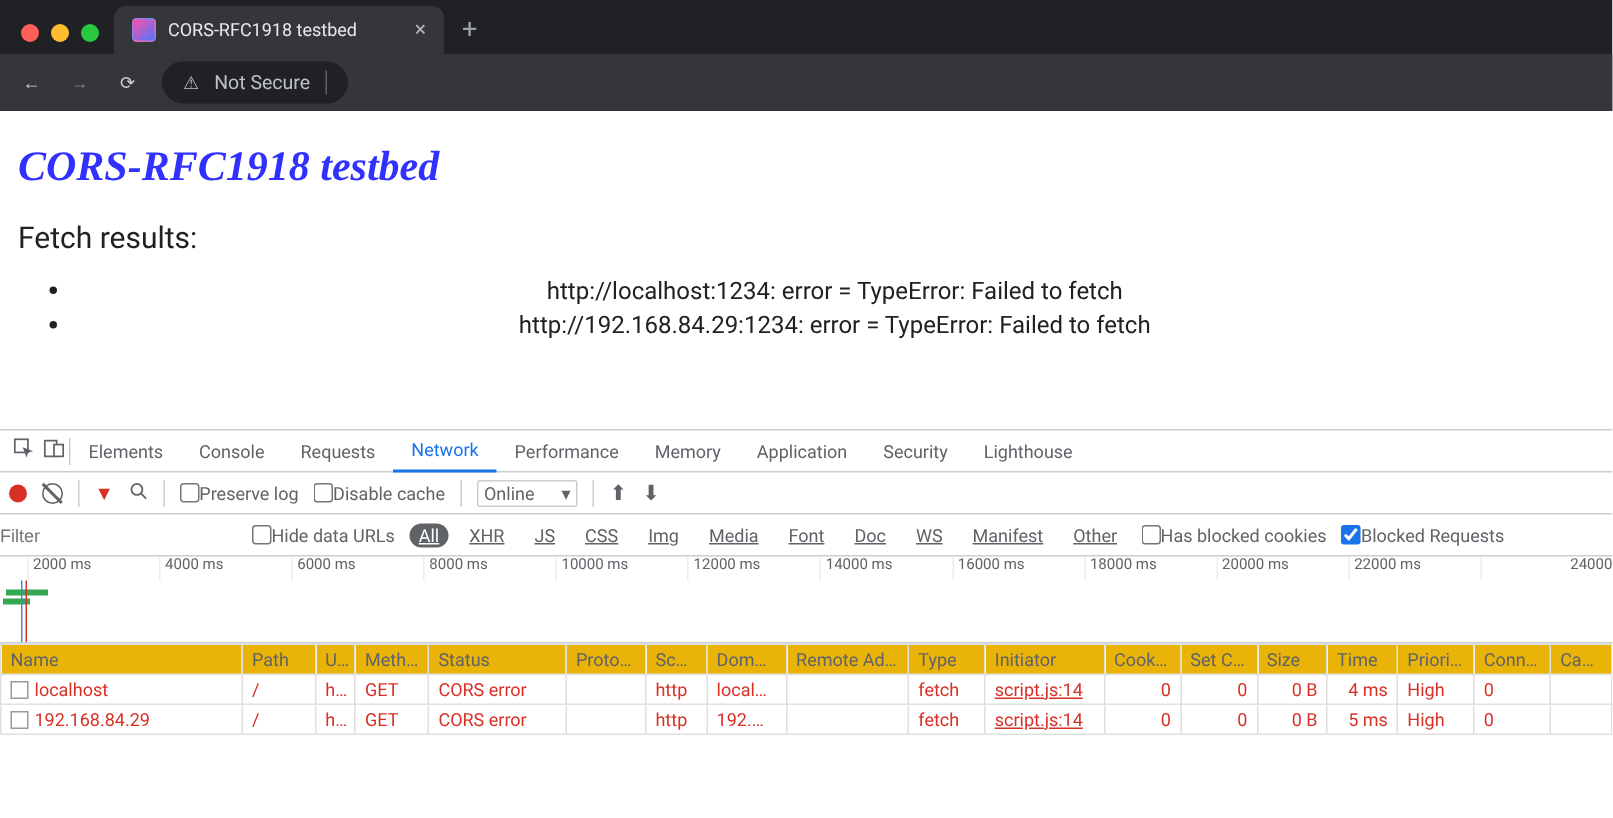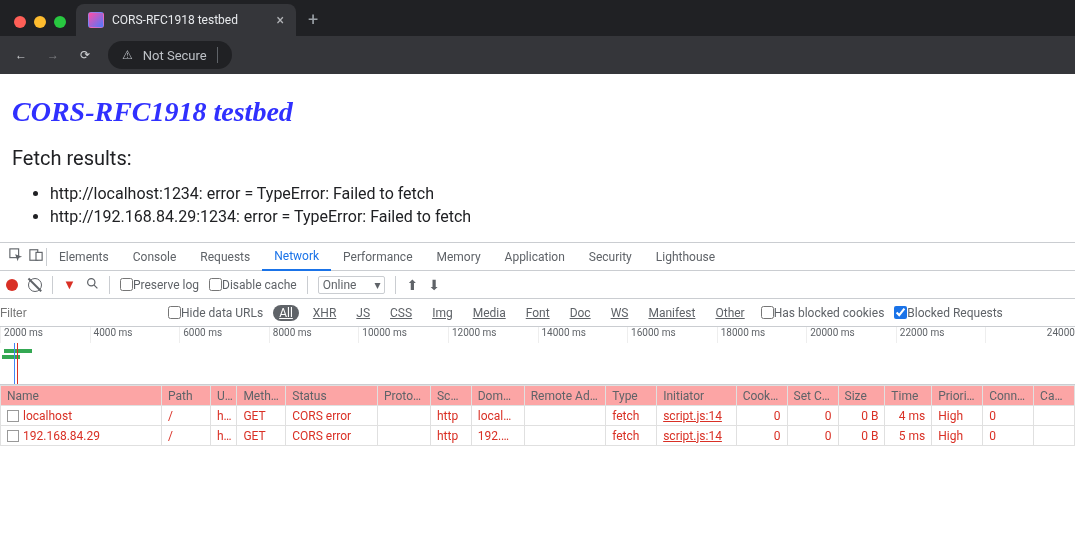--- a/index.html
+++ b/index.html
@@ -21,24 +21,24 @@
   .addr { display:flex; align-items:center; gap:10px; background:#202124; border-radius:20px; height:28px; padding:0 14px; color:#bdc1c6; font-size:13px; flex: 0 0 auto; }
   .addr .sep { width:1px; height:16px; background:#5f6368; }
   .addr .warn { font-size:12px; }
   .addr .url { color:#e8eaed; }
 
   
   .page { padding: 22px 12px 12px; background:#fff; }
   .page h1 { color:#3030ff; font-style:italic; font-weight:800; font-size:28px; font-family: "Times New Roman", Times, serif; margin-bottom:18px; }
   .page .subhead { font-size:20px; margin-bottom:14px; }
   .page ul { margin-left:38px; font-size:16px; }
-  .page li { margin-bottom:4px; }
+  .page li { margin-bottom:4px;text-align:center; }
 
   
-  .devtools { border-top:1px solid #cacdd1; font-size:12px; color:#333; }
+  .devtools { border-top:1px solid #cacdd1; font-size:12px; color:#333;margin-top:44px; }
   .dt-tabs { display:flex; align-items:center; height:28px; border-bottom:1px solid #cacdd1; padding:0 6px; gap:0; }
   .dt-tabs .sel { width:20px; text-align:center; color:#5f6368; }
   .dt-tabs .tabitem { padding:0 12px; height:28px; display:flex; align-items:center; color:#5f6368; cursor:pointer; }
   .dt-tabs .tabitem.active { color:#1a73e8; border-bottom:2px solid #1a73e8; }
 
   .dt-toolbar { display:flex; align-items:center; height:28px; border-bottom:1px solid #cacdd1; padding:0 6px; gap:10px; color:#5f6368; }
   .rec { width:12px; height:12px; border-radius:50%; background:#d93025; }
   .stop { width:14px; height:14px; border:1.5px solid #5f6368; border-radius:50%; position:relative; }
   .stop::after { content:""; position:absolute; width:18px; height:1.5px; background:#5f6368; top:5px; left:-3px; transform:rotate(45deg); }
   .vline { width:1px; height:18px; background:#cacdd1; }
@@ -49,32 +49,32 @@
   .upl,.dnl { font-size:14px; }
 
   .dt-filterbar { display:flex; align-items:center; height:28px; border-bottom:1px solid #cacdd1; color:#5f6368; }
   .dt-filterbar input.filter { border:none; outline:none; padding:0 0; height:26px; width:168px; font-size:12px; color:#5f6368; }
   .dt-filterbar .pill { padding:1px 6px; border-radius:8px; cursor:pointer;text-decoration:underline; }
   .dt-filterbar .pill.active { background:#5f6368; color:#fff; }
   .dt-filterbar .types { display:flex; gap:8px; align-items:center; margin:0 10px; }
   .blockedchk input { accent-color:#1a73e8; }
 
   .timeline { display:flex; height:58px; border-bottom:1px solid #cacdd1; position:relative; }
-  .timeline .ruler { position:absolute; top:0; left:0; right:0; height:16px; display:flex; font-size:10px; color:#5f6368;justify-content:center; }
+  .timeline .ruler { position:absolute; top:0; left:18px; right:0; height:16px; display:flex; font-size:10px; color:#5f6368; }
   .timeline .ruler span { flex:1; border-left:1px solid #eee; padding-left:3px; }
   .timeline .markers { position:absolute; top:16px; bottom:0; left:0; right:0; }
   .timeline .markers .vline2 { position:absolute; top:0; bottom:0; width:1px; }
   .timeline .blueline { background:#4285f4; left:14px; }
   .timeline .redline { background:#d93025; left:17px; }
   .timeline .greenbar { position:absolute; background:#34a853; height:4px; top:6px; left:4px; width:28px; }
   .timeline .greenbar2 { position:absolute; background:#34a853; height:4px; top:12px; left:2px; width:18px; }
 
   .net-table { width:100%; border-collapse:collapse; table-layout:fixed; }
   .net-table th, .net-table td { border:1px solid #e0e0e0; padding:2px 6px; text-align:left; font-weight:400; height:20px; white-space:nowrap; overflow:hidden; text-overflow:ellipsis; font-size:12px; }
-  .net-table th { color:#5f6368; background:#fca5a5; }
+  .net-table th { color:#5f6368; background:#eab308; }
   .net-table td { color:#d93025; }
   .net-table td a { color:#d93025; text-decoration:underline; }
   .net-table td.right { text-align:right; }
   .rowchk { width:12px; height:12px; border:1px solid #999; display:inline-block; vertical-align:middle; margin-right:4px; }
 </style>
 </head>
 <body>
 
 <div class="browser-chrome">
   <div class="tabstrip">

